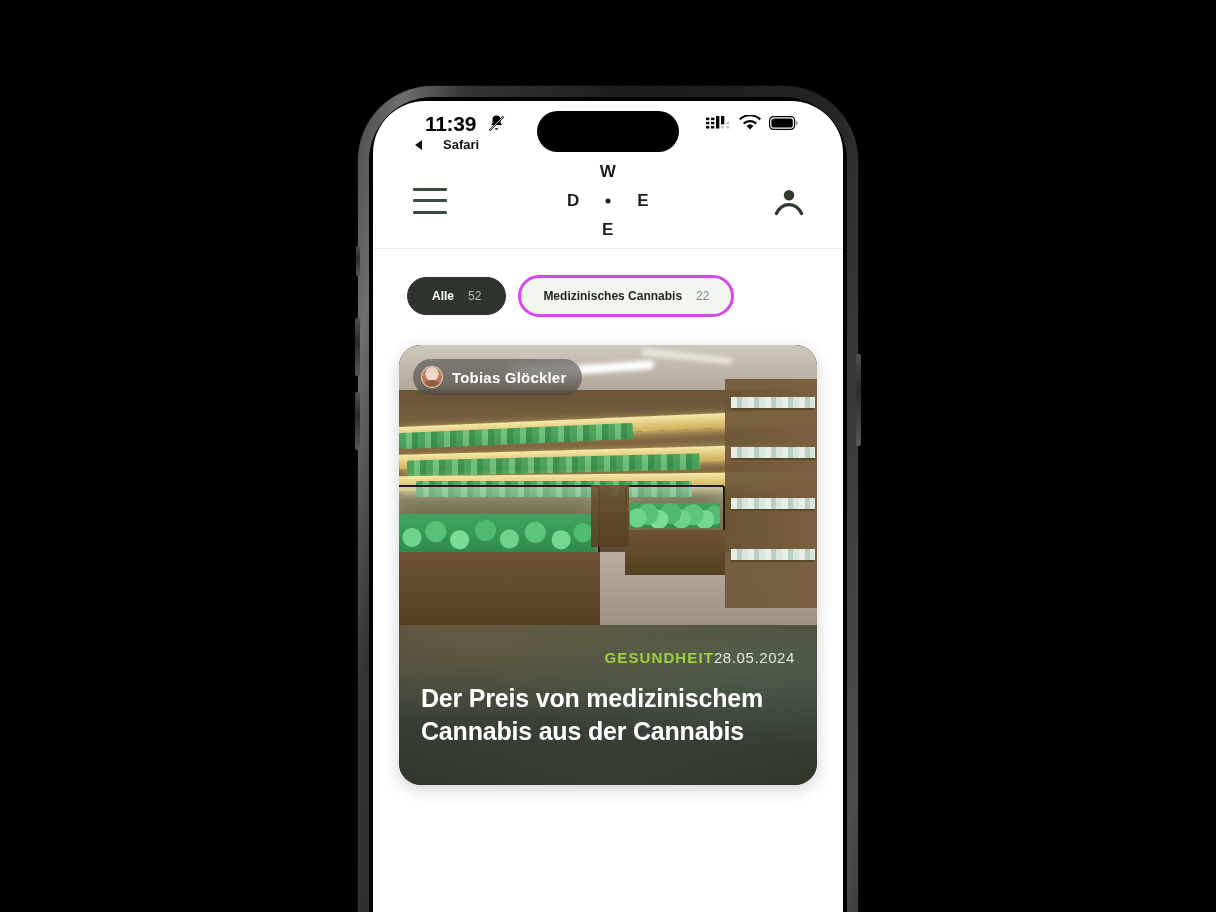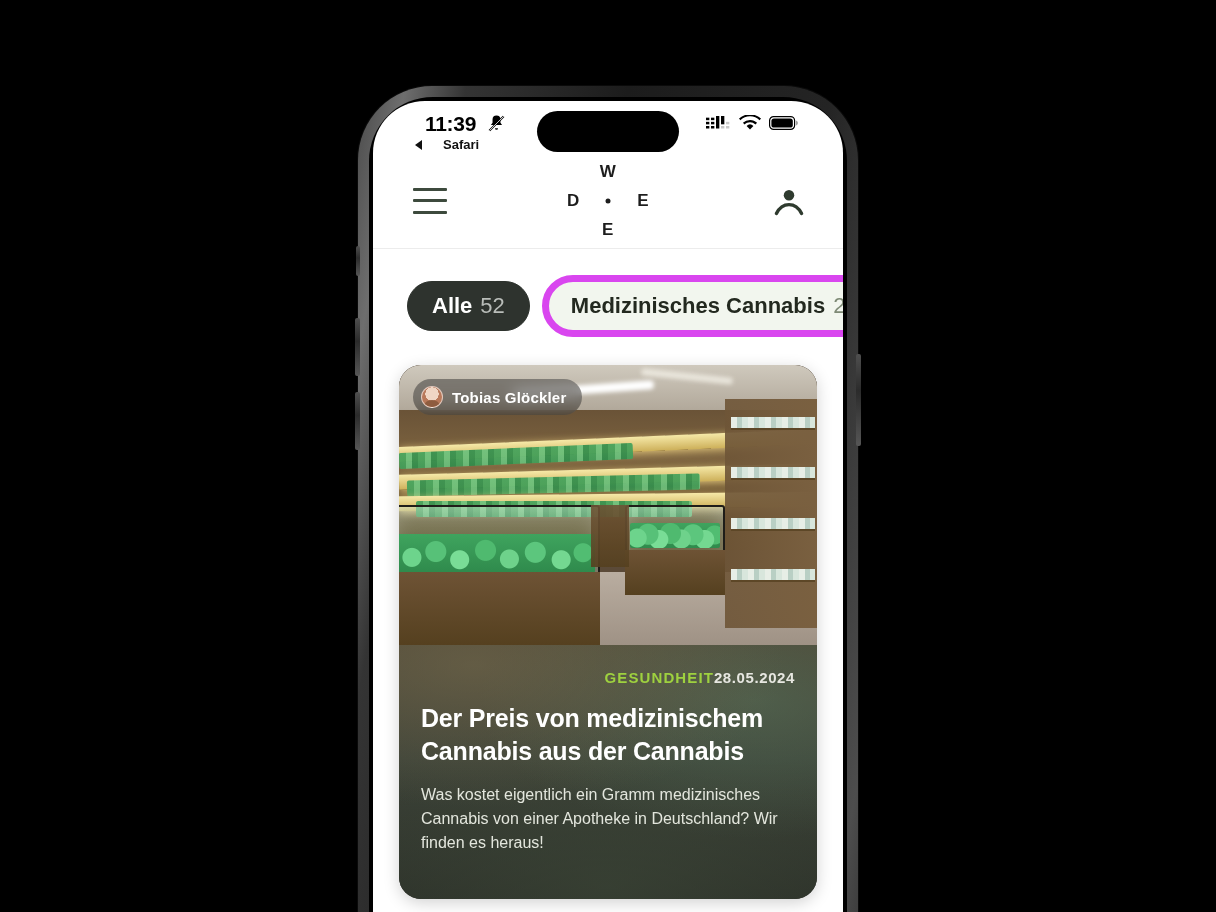--- a/index.html
+++ b/index.html
@@ -186,40 +186,40 @@
   
   #filter-row {
     display: flex;
     align-items: center;
     gap: 12px;
     padding: 26px 34px 0 34px;
   }
   .chip {
     display: inline-flex;
     align-items: baseline;
-    gap: 8px;
+    gap: 14px;
     border-radius: 999px;
-    font-size: 22px;
+    font-size: 12px;
     font-weight: 700;
     white-space: nowrap;
     cursor: pointer;
   }
   .chip .count { font-weight: 500; }
   #chip-alle {
     background: #2e332e;
     color: #ffffff;
     padding: 11px 24px;
     border: 1px solid #2e332e;
   }
   #chip-alle .count { color: #b9bdb9; }
   #chip-cannabis {
     background: #f2f6ee;
     color: #23291f;
     padding: 11px 22px;
-    border: 7px solid #d946ef;
+    border: 3px solid #d946ef;
   }
   #chip-cannabis .count { color: #7e8a75; }
 
   
   #results-line {
     padding: 33px 34px 0 34px;
     font-size: 17px;
     color: #60655f;
     font-weight: 400;
   }
@@ -382,21 +382,21 @@
     margin-bottom: 16px;
   }
   .card-category {
     font-size: 15px;
     font-weight: 700;
     letter-spacing: 1.1px;
     color: #9ed13f;
   }
   .card-date {
     font-size: 15px;
-    font-weight: 700;
+    font-weight: 400;
     letter-spacing: .6px;
     color: #e7e7e1;
   }
   .card-title {
     font-size: 25px;
     line-height: 1.30;
     font-weight: 700;
     color: #ffffff;
     letter-spacing: -0.2px;
     margin-bottom: 16px;
@@ -554,21 +554,20 @@
               <span>Tobias Glöckler</span>
             </div>
           </div>
 
           <div class="card-body">
             <div class="card-meta">
               <span class="card-category">GESUNDHEIT</span>
               <span class="card-date">28.05.2024</span>
             </div>
             <h2 class="card-title">Der Preis von medizinischem Cannabis aus der Cannabis</h2>
-            <p class="card-excerpt">Was kostet eigentlich ein Gramm medizinisches Cannabis von einer Apotheke in Deutschland? Wir finden es heraus!</p>
 
           </div>
         </div>
 
       </div>
 
     </div>
   </div>
 </div>
 

